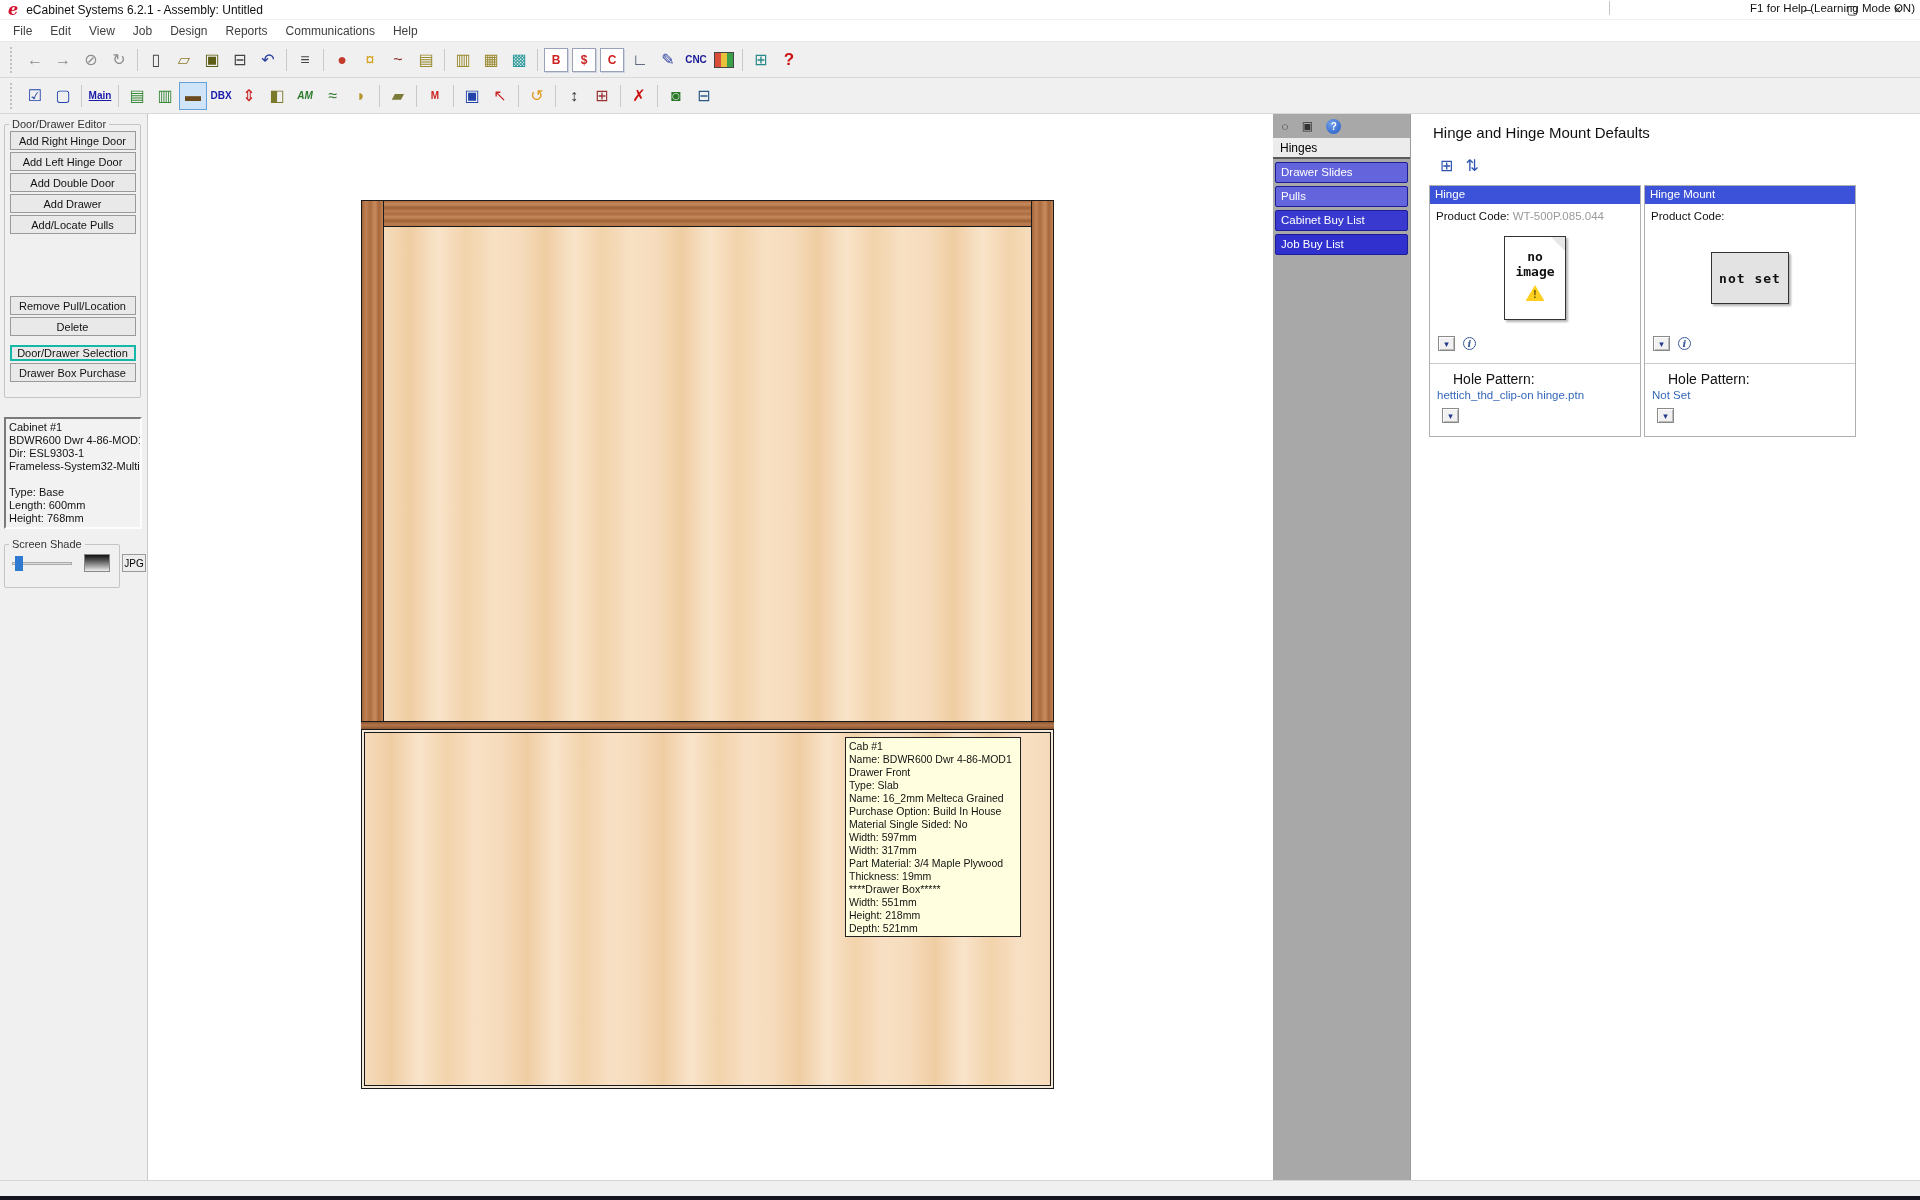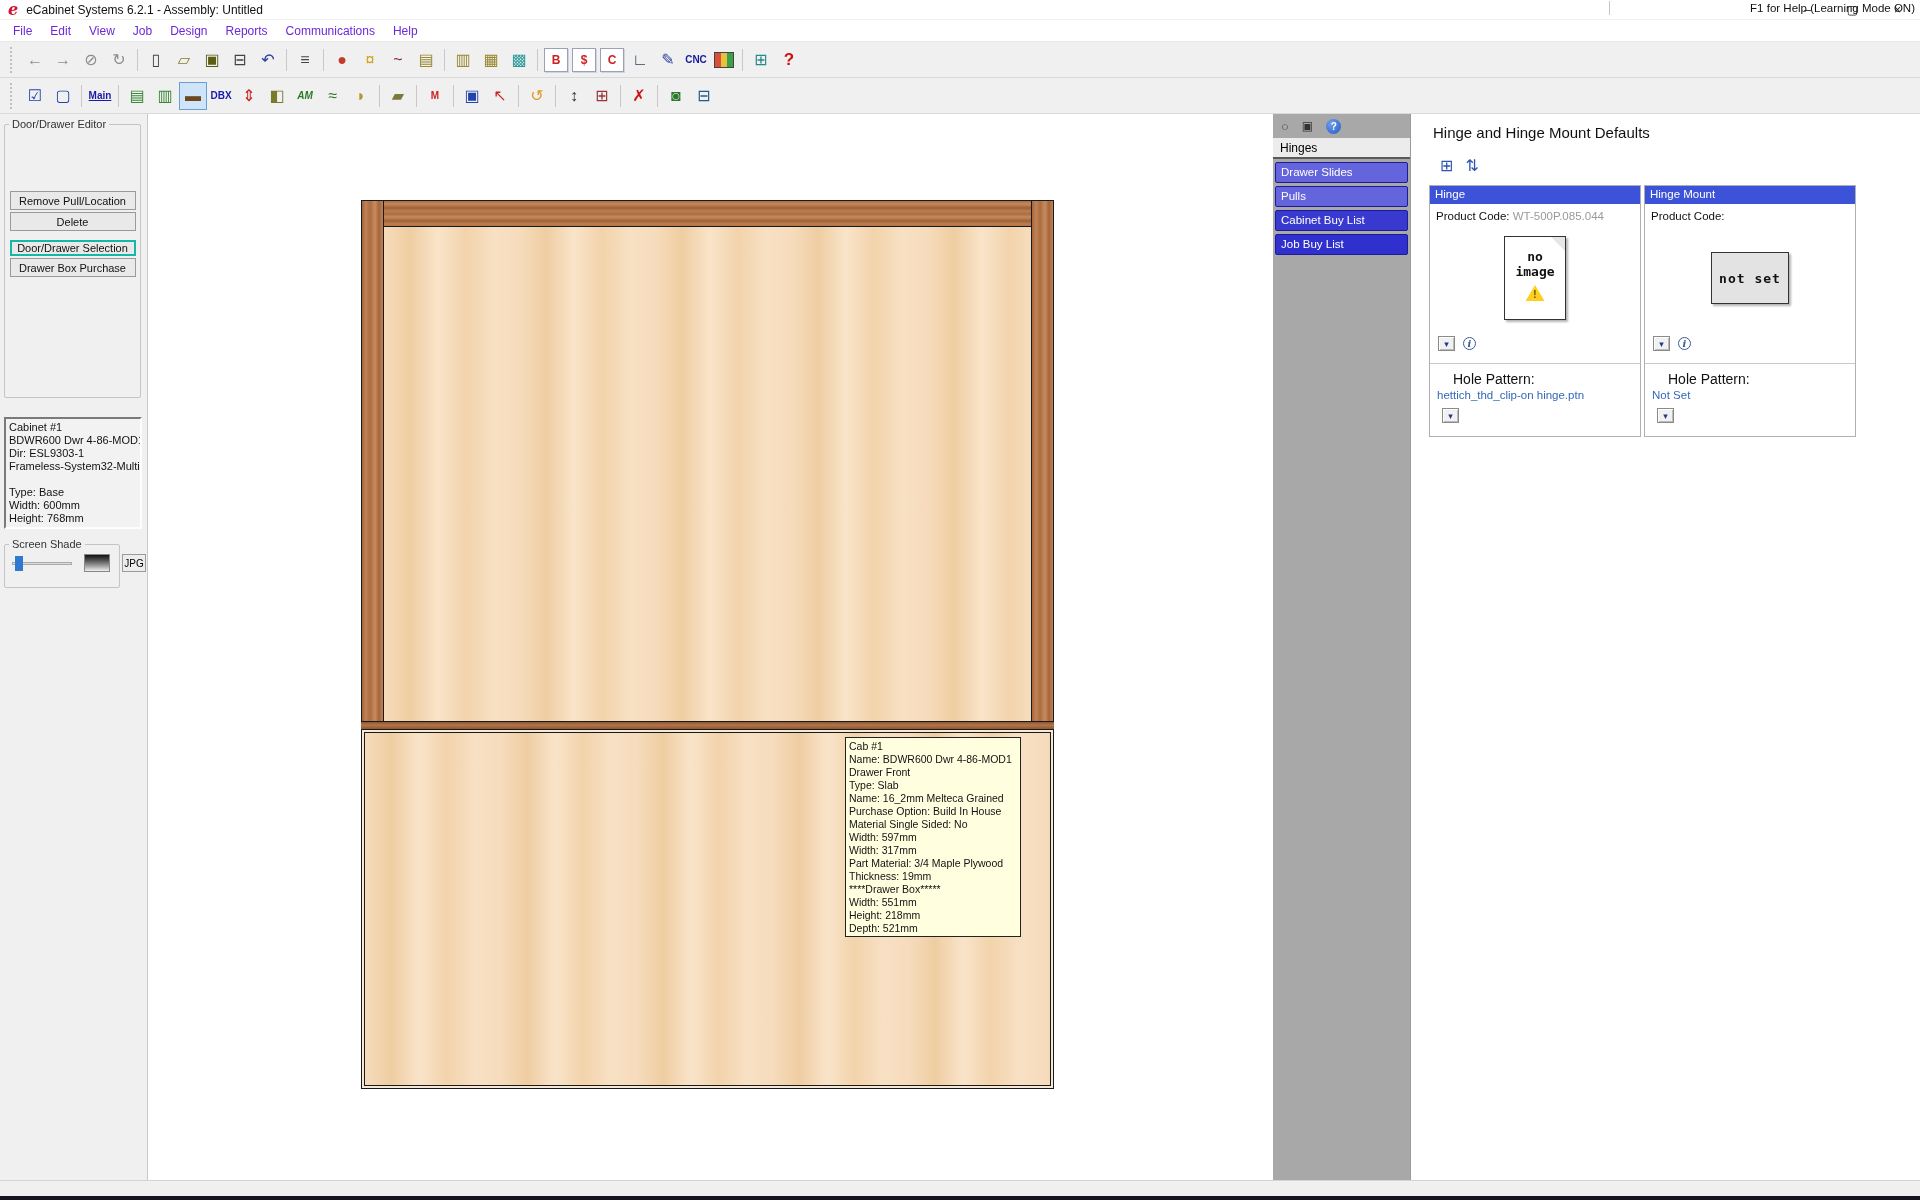--- a/index.html
+++ b/index.html
@@ -13,21 +13,21 @@
   .logo { font-family:"DejaVu Serif", serif; font-style:italic; font-weight:bold;
     color:#d40f2c; font-size:16px; margin:0 8px 0 8px; line-height:18px; }
   .app-title { font-size:12px; color:#111; }
   .win-controls { margin-left:auto; display:flex; height:20px; }
   .win-btn { width:45px; height:20px; display:flex; align-items:center; justify-content:center;
     font-size:12px; color:#222; }
 
   
   .menubar { position:absolute; left:0; top:20px; width:1920px; height:22px; background:#fff;
     display:flex; align-items:center; padding-left:4px; border-bottom:1px solid #e8e8e8; }
-  .menu-item { font-size:12px; padding:3px 9px; color:#6d28d9; }
+  .menu-item { font-size:12px; padding:3px 9px; color:#404040; }
 
   
   .toolbar { position:absolute; left:0; width:1920px; height:36px; background:#f0f0f0;
     display:flex; align-items:center; border-bottom:1px solid #d9d9d9; padding-left:10px; }
   .tb1 { top:42px; } .tb2 { top:78px; }
   .toolbar::before { content:""; width:2px; height:26px; border-left:2px dotted #c0c0c0; margin-right:7px; }
   .tbtn { width:28px; height:28px; display:flex; align-items:center; justify-content:center;
     font-size:16px; line-height:1; flex:0 0 auto; }
   .tbtn.sep { width:9px; }
   .tbtn.sep::after { content:""; width:1px; height:22px; background:#c8c8c8; }
@@ -301,20 +301,32 @@
     <span class="tbtn sep"></span>
 
     <span class="tbtn" style="color: rgb(42, 122, 42);">◙</span>
 
     <span class="tbtn" style="color: rgb(42, 90, 138);">⊟</span>
   </div>
 
 <div class="left-panel">
   <fieldset class="group editor-group">
     <legend>Door/Drawer Editor</legend>
+    <div class="btn-col">
+
+        <button class="lbtn">Add Right Hinge Door</button>
+
+        <button class="lbtn">Add Left Hinge Door</button>
+
+        <button class="lbtn">Add Double Door</button>
+
+        <button class="lbtn">Add Drawer</button>
+
+        <button class="lbtn">Add/Locate Pulls</button>
+      </div>
     <div class="btn-col bottom">
 
         <button class="lbtn">Remove Pull/Location</button>
 
         <button class="lbtn">Delete</button>
 
         <button class="lbtn sel">Door/Drawer Selection</button>
 
         <button class="lbtn">Drawer Box Purchase</button>
       </div>
@@ -327,21 +339,21 @@
       <div class="info-line">BDWR600 Dwr 4-86-MOD1</div>
 
       <div class="info-line">Dir: ESL9303-1</div>
 
       <div class="info-line">Frameless-System32-MultiTe</div>
 
       <div class="info-line"></div>
 
       <div class="info-line">Type: Base</div>
 
-      <div class="info-line">Width: 600mm</div>
+      <div class="info-line">Length: 600mm</div>
 
       <div class="info-line">Height: 768mm</div>
 
       <div class="info-line">Depth: 560mm</div>
     </div>
 
   <fieldset class="group shade-group">
     <legend>Screen Shade</legend>
   </fieldset>
   <div class="slider-track"></div>

